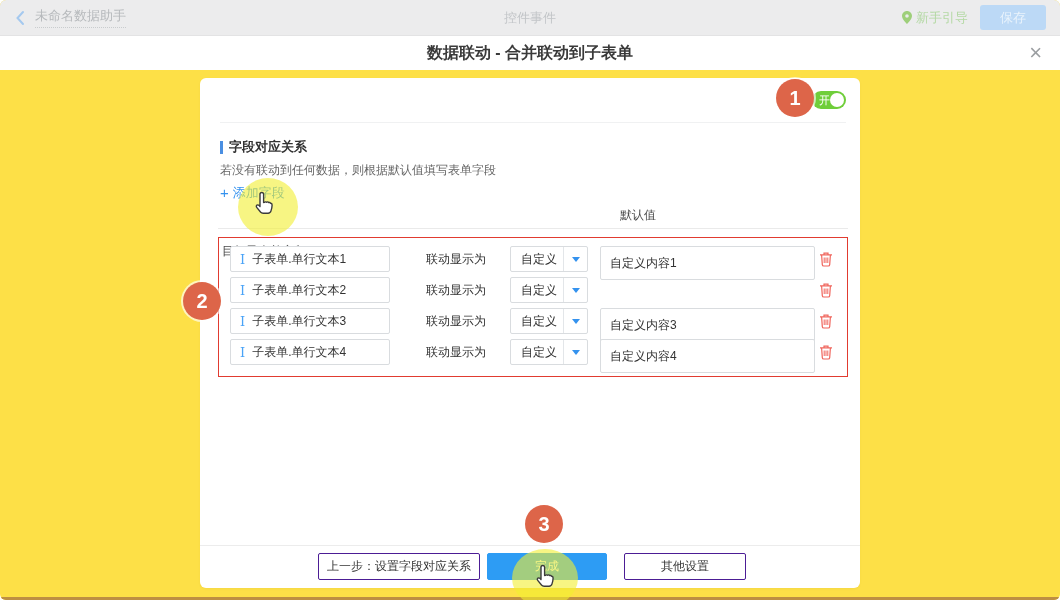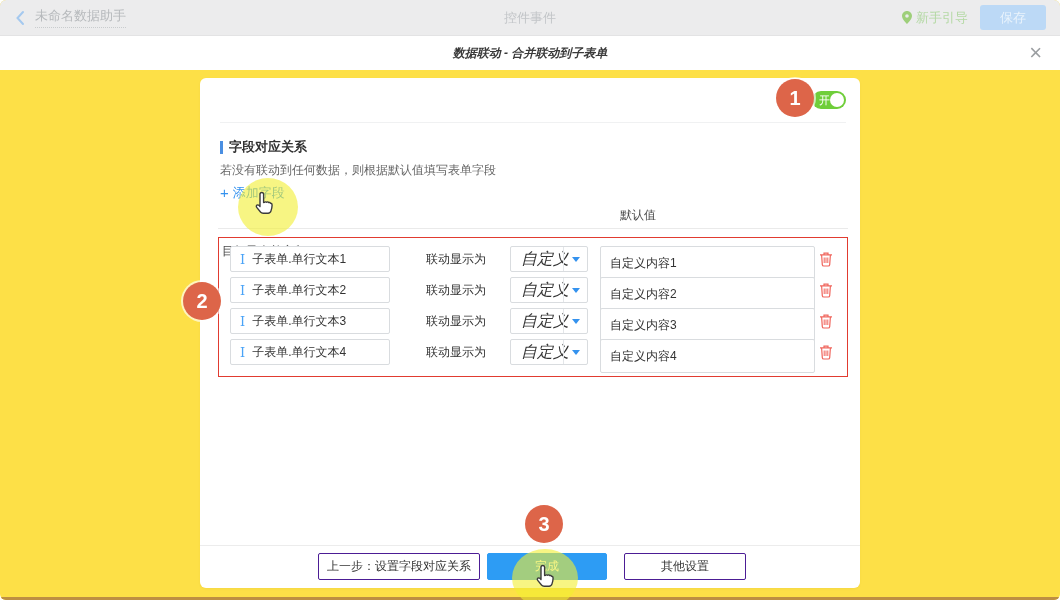--- a/index.html
+++ b/index.html
@@ -13,21 +13,21 @@
   .topbar-left { display:flex; align-items:center; gap:9px; }
   .assistant-name { font-size:13px; color:#b6b9bc; border-bottom:1px dotted #c9ccce; padding-bottom:2px; }
   .topbar-center { position:absolute; left:0; right:0; text-align:center; font-size:13px; color:#c2c5c8; pointer-events:none; }
   .topbar-right { display:flex; align-items:center; gap:12px; position:relative; z-index:1; }
   .guide { display:flex; align-items:center; gap:4px; font-size:13px; color:#b4d9a4; }
   .save-btn { width:66px; height:25px; background:#bcd9f6; color:#e9f3fc; border:none; border-radius:3px; font-size:13px; }
 
   
   .dialog-header { position:absolute; left:0; top:36px; width:1060px; height:34px; background:#fff;
                    display:flex; align-items:center; justify-content:center; }
-  .dialog-title { font-size:12px; font-weight:600; color:#3a3a3a;font-style:italic; }
+  .dialog-title { font-size:16px; font-weight:600; color:#3a3a3a; }
   .close { position:absolute; right:18px; top:4px; font-size:22px; color:#9b9ea1; line-height:26px; cursor:default; }
 
   
   .panel { position:absolute; left:200px; top:78px; width:660px; height:510px; background:#fff;
            border-radius:6px; box-shadow:0 1px 3px rgba(0,0,0,.04); }
   .toggle-row-label { position:absolute; left:20px; top:0; height:44px; line-height:44px; font-size:13px; color:#333; }
   .toggle-row-divider { position:absolute; left:20px; right:14px; top:44px; height:1px; background:#f0f1f2; }
   .toggle { position:absolute; right:14px; top:13px; width:34px; height:18px; border-radius:9px; background:#6fce3a; }
   .toggle-label { position:absolute; left:7px; top:0; font-size:11px; color:#fff; line-height:18px; }
   .toggle-knob { position:absolute; right:2px; top:2px; width:14px; height:14px; border-radius:50%; background:#fff; }
@@ -45,21 +45,21 @@
   .head-divider { position:absolute; left:18px; top:150px; width:630px; height:1px; background:#eaeaea; }
 
   .red-box { position:absolute; left:18px; top:159px; width:630px; height:140px; border:1px solid #e13b30; }
   .map-row { position:absolute; left:0; width:628px; height:26px; }
   .map-row.r0 { top:8px; } .map-row.r1 { top:39px; } .map-row.r2 { top:70px; } .map-row.r3 { top:101px; }
   .field-input { position:absolute; left:11px; top:0; width:160px; height:26px; border:1px solid #d9dcdf; border-radius:2px;
                  background:#fff; display:flex; align-items:center; gap:7px; padding-left:9px; font-size:12px; color:#333; }
   .ticon { font-family:"DejaVu Serif",serif; font-size:13px; color:#4aa3f7; }
   .rel-label { position:absolute; left:207px; top:0; line-height:26px; font-size:12px; color:#333; }
   .mode-select { position:absolute; left:291px; top:0; width:78px; height:26px; border:1px solid #d9dcdf; border-radius:2px; background:#fff; }
-  .sel-text { position:absolute; left:10px; top:0; line-height:24px; font-size:16px; color:#333;font-style:italic; }
+  .sel-text { position:absolute; left:10px; top:0; line-height:24px; font-size:12px; color:#333; }
   .sel-arrow { position:absolute; right:0; top:0; width:24px; height:24px; border-left:1px solid #e3e6e9;
                display:flex; align-items:center; justify-content:center; }
   .caret { width:0; height:0; border-left:4px solid transparent; border-right:4px solid transparent; border-top:5px solid #3492ee; }
   .value-input { position:absolute; left:381px; top:0; width:215px; height:26px; border:1px solid #d9dcdf; border-radius:2px;
                  font-size:12px; color:#333; padding:16px 9px; outline:none; background:#fff; font-family:inherit; }
   .trash { position:absolute; left:600px; top:5px; width:14px; height:16px; }
 
   .footer-divider { position:absolute; left:0; top:467px; width:660px; height:1px; background:#ececec; }
   .btn { position:absolute; top:475px; height:27px; font-size:12px; border-radius:2px; font-family:inherit; white-space:nowrap; }
   .btn.white { background:#fff; border:1px solid #4c1d95; color:#333; }
@@ -161,21 +161,20 @@
           <span class="ticon">I</span>
           <span>子表单.单行文本2</span>
         </div>
         <span class="rel-label">联动显示为</span>
         <div class="mode-select">
           <span class="sel-text">自定义</span>
           <span class="sel-arrow">
               <i class="caret"></i>
             </span>
         </div>
-        <input class="value-input" value="自定义内容2" style="">
         <svg class="trash" width="14" height="16" viewBox="0 0 14 16" fill="none" stroke="#f0655c" stroke-width="1.2">
             <path d="M1 3.8h12M5 3.8V2.2h4v1.6M2.6 3.8l.7 9.8c.06.8.7 1.4 1.5 1.4h4.4c.8 0 1.44-.6 1.5-1.4l.7-9.8"></path>
             <path d="M5.2 6.5v5.5M7 6.5v5.5M8.8 6.5v5.5" stroke-width="1"></path>
           </svg>
       </div>
 
       <div class="map-row r2">
         <div class="field-input">
           <span class="ticon">I</span>
           <span>子表单.单行文本3</span>

